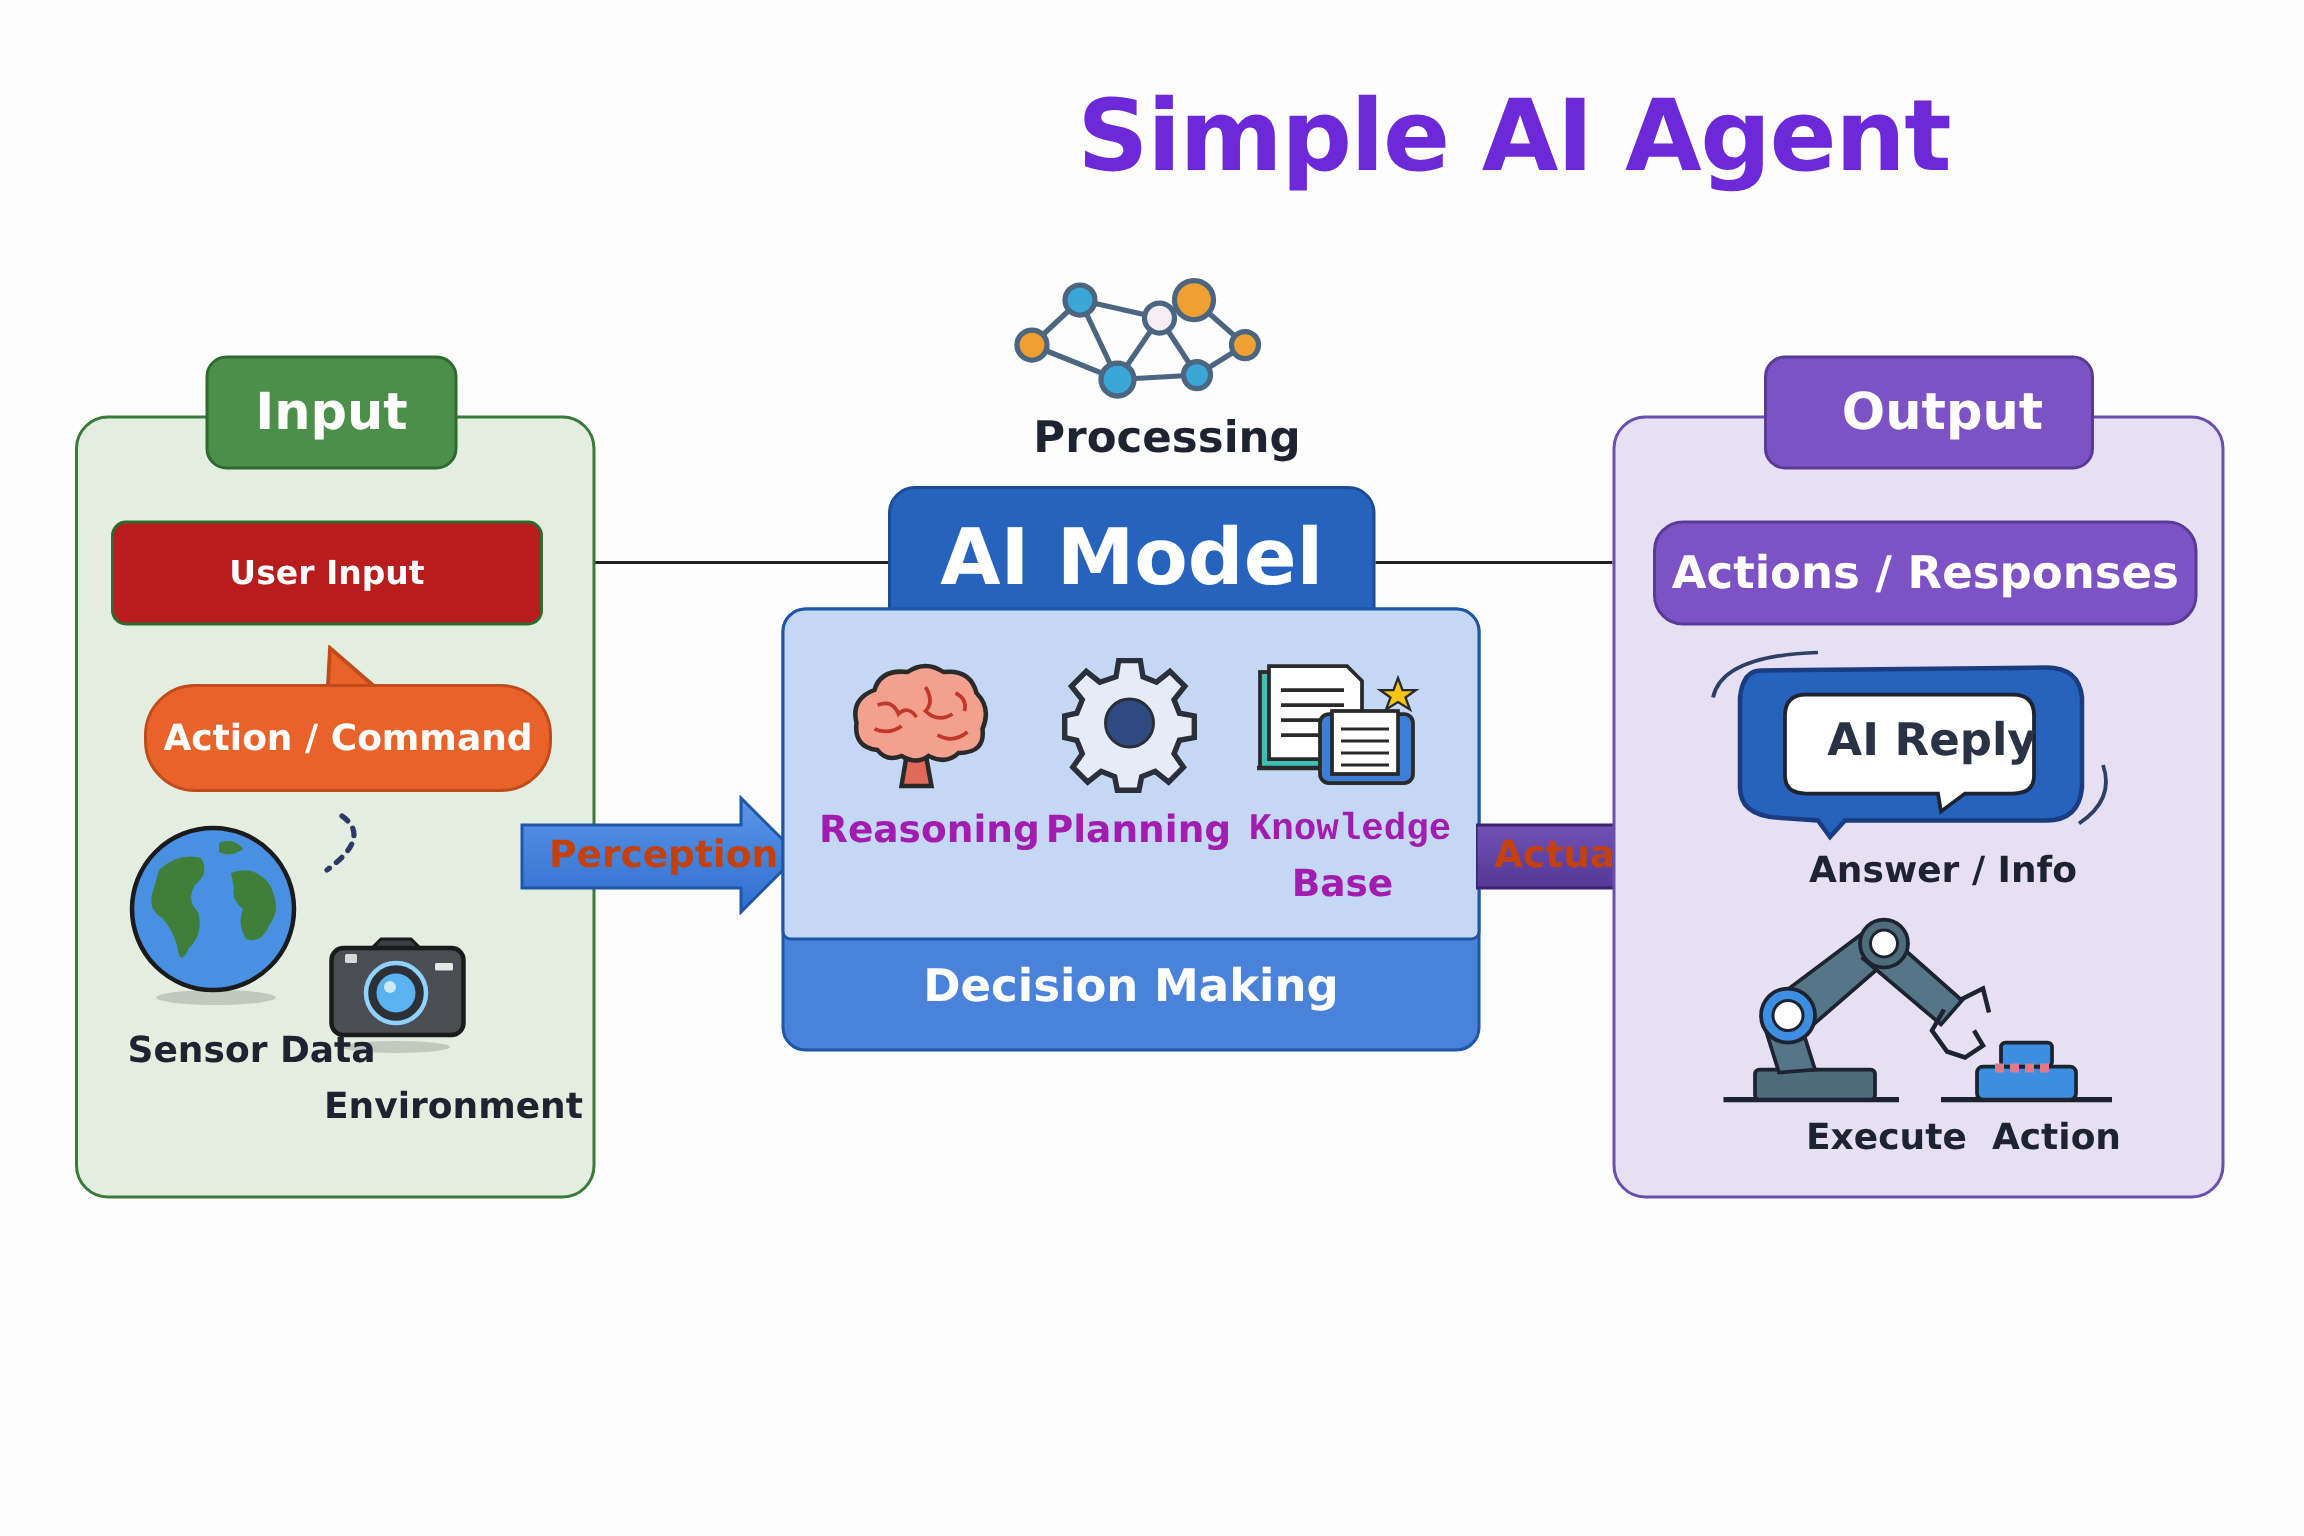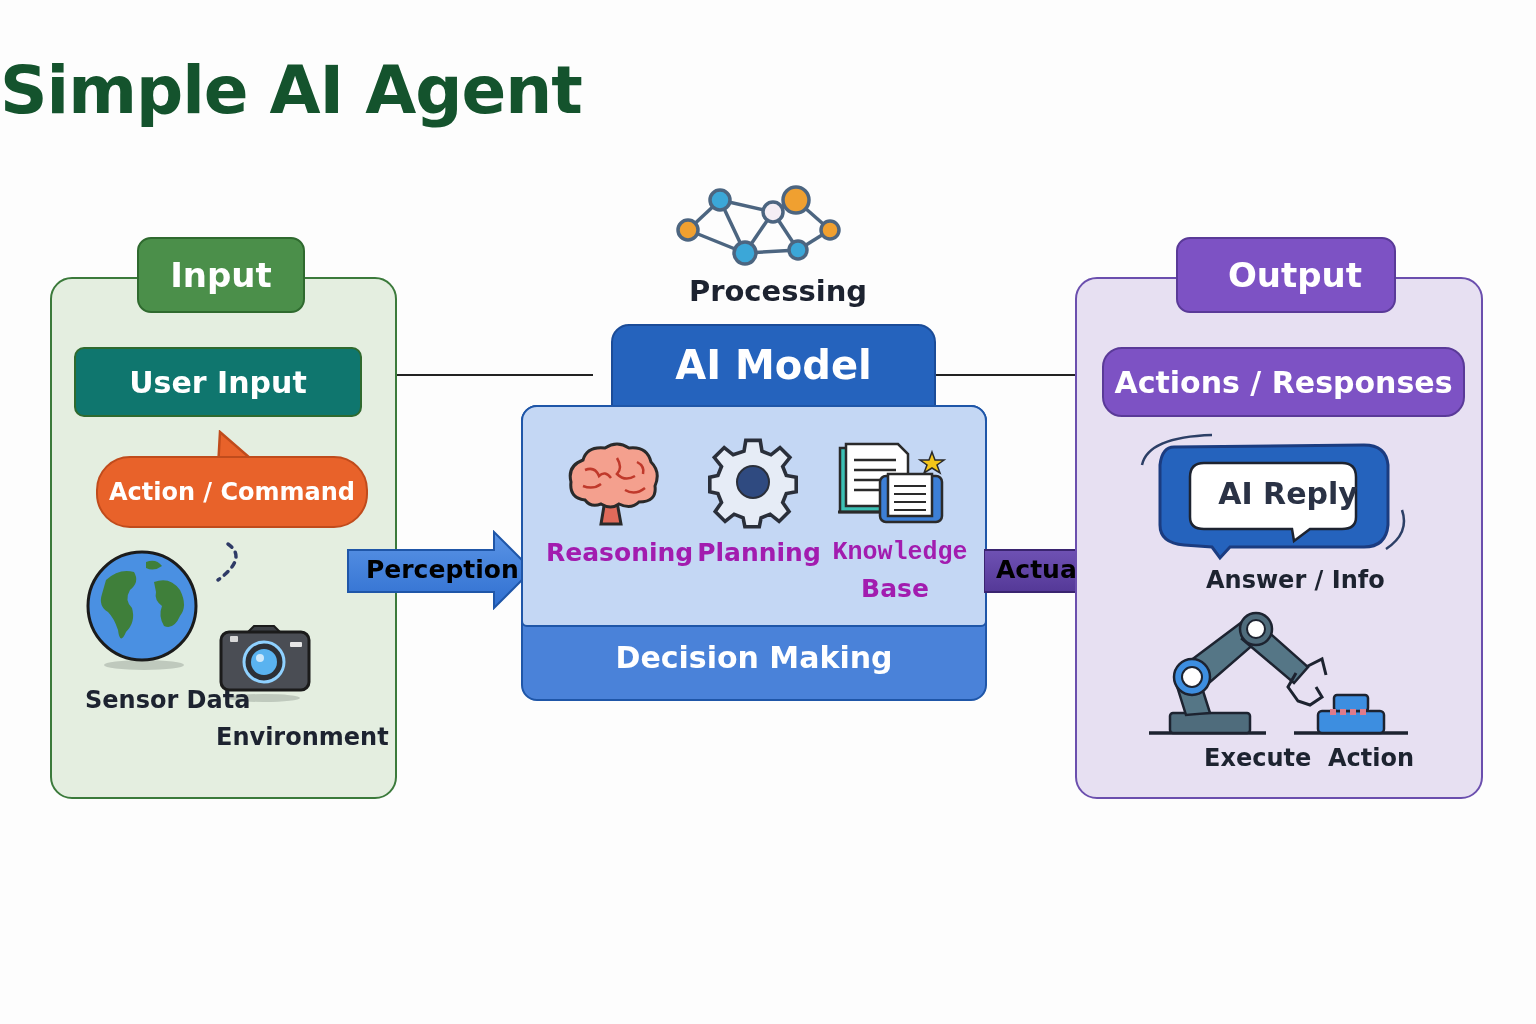--- a/index.html
+++ b/index.html
@@ -1,48 +1,48 @@
 <!DOCTYPE html>
 <html><head>
 <meta charset="utf-8">
 <style>
   html, body { margin:0; padding:0; }
   body { width:1536px; height:1024px; background:#fdfdfd; position:relative; overflow:hidden;
          font-family:"DejaVu Sans", sans-serif; }
   .abs { position:absolute; }
-  .title { left:0; width:1300px; top:52px; text-align:left; font-size:66px; font-weight:bold; color:#14532d; letter-spacing:-1px; }
+  .title { left:0; width:1300px; top:52px; text-align:right; font-size:66px; font-weight:bold; color:#6d28d9; letter-spacing:-1px; }
   .connector { height:2px; background:#222; }
 
   
   .panel-input { left:50px; top:277px; width:343px; height:518px; background:#e4eee0; border:2.5px solid #3b7a3b; border-radius:22px; }
   .tab-input { left:137px; top:237px; width:164px; height:72px; background:#4b8f4a; border:2.5px solid #2f6a2f; border-radius:14px;
                color:#fff; font-weight:bold; font-size:34px; display:flex; align-items:center; justify-content:center; }
-  .user-input { left:74px; top:347px; width:284px; height:66px; background:#0f766e; border:2.5px solid #2f6a2f; border-radius:10px;
-                color:#fff; font-weight:bold; font-size:30px; display:flex; align-items:center; justify-content:center; }
+  .user-input { left:74px; top:347px; width:284px; height:66px; background:#b91c1c; border:2.5px solid #2f6a2f; border-radius:10px;
+                color:#fff; font-weight:bold; font-size:22px; display:flex; align-items:center; justify-content:center; }
   .query { left:96px; top:456px; width:268px; height:68px; background:#e8622a; border:2.5px solid #c04b1c; border-radius:34px;
            color:#fff; font-weight:bold; font-size:24px; display:flex; align-items:center; justify-content:center; }
   .query-tail { left:216px; top:430px; }
   .label-dark { color:#1d2330; font-weight:bold; font-size:24px;margin-left:16px; }
 
   
   .model-tab { left:592px; top:324px; width:325px; height:92px; background:#2563bd; border:2.5px solid #1b4c98; border-radius:18px 18px 0 0;
-               color:#fff; font-weight:bold; font-size:40px; display:flex; align-items:flex-start; justify-content:center; padding-top:16px; box-sizing:border-box;margin-left:19px; }
+               color:#fff; font-weight:bold; font-size:52px; display:flex; align-items:flex-start; justify-content:center; padding-top:16px; box-sizing:border-box; }
   .model-body { left:521px; top:405px; width:462px; height:292px; background:#4a82d9; border:2.5px solid #1f56a8; border-radius:16px; }
   .model-inner { left:521px; top:405px; width:462px; height:218px; background:#c4d7f4; border:2.5px solid #1f56a8; border-radius:16px 16px 6px 6px; }
   .decision { left:521px; top:640px; width:466px; text-align:center; color:#fff; font-weight:bold; font-size:30px; }
   .center-label { color:#a21caf; font-weight:bold; font-size:25px; text-align:center; }
 
   
   .panel-output { left:1075px; top:277px; width:404px; height:518px; background:#e7e0f2; border:2.5px solid #6b4fae; border-radius:22px; }
   .tab-output { left:1176px; top:237px; width:198px; height:72px; background:#7d52c4; border:2.5px solid #5a3a98; border-radius:14px;
                 color:#fff; font-weight:bold; font-size:34px; display:flex; align-items:center; justify-content:center;padding-left:18px; }
   .actions { left:1102px; top:347px; width:359px; height:66px; background:#7d52c4; border:2.5px solid #5a3a98; border-radius:20px;
              color:#fff; font-weight:bold; font-size:30px; display:flex; align-items:center; justify-content:center; }
 
-  .arrow-label { color:#000000; font-weight:bold; font-size:25px; }
+  .arrow-label { color:#c2410c; font-weight:bold; font-size:25px; }
 </style>
 </head>
 <body>
 
 <div class="abs title">Simple AI Agent</div>
 
 <div class="abs connector" style="left:395px; top:374px; width:198px;"></div>
 <div class="abs connector" style="left:917px; top:374px; width:158px;"></div>
 
 <div class="abs panel-input"></div>

